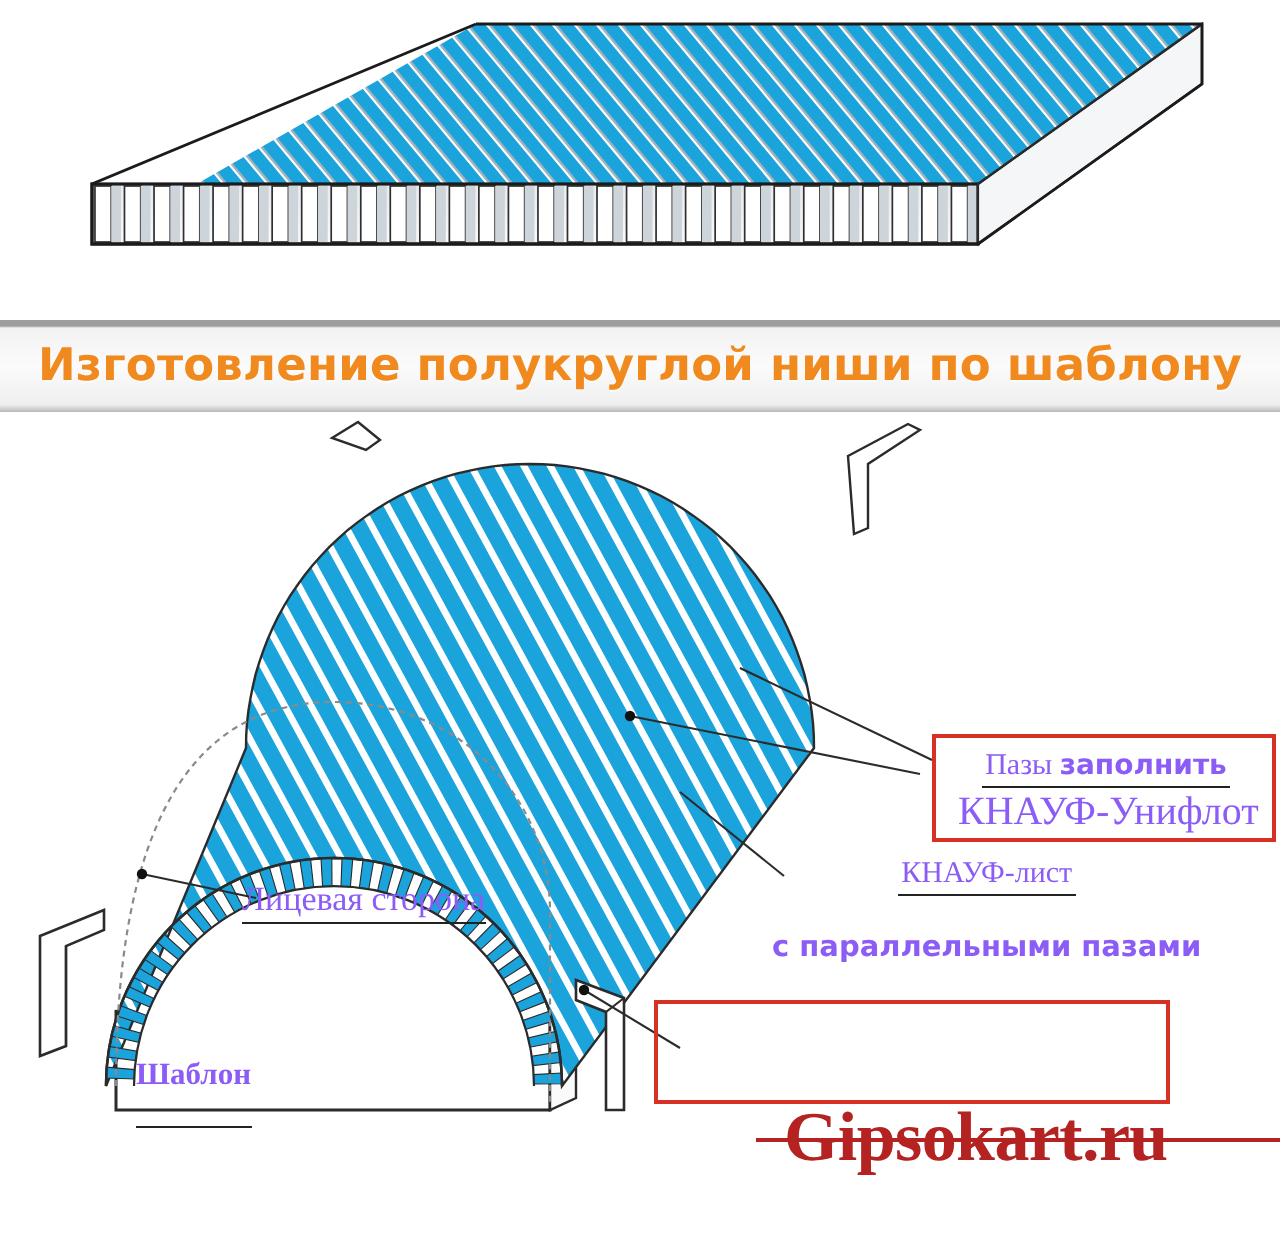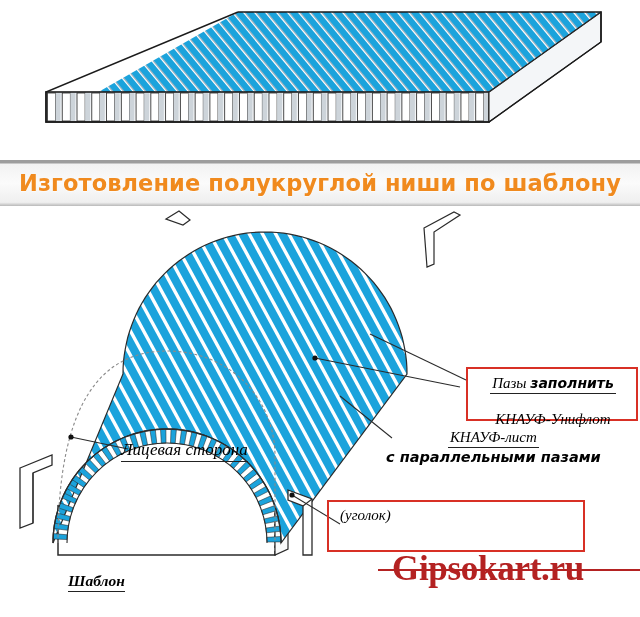--- a/index.html
+++ b/index.html
@@ -28,37 +28,37 @@
     letter-spacing:0.1px;
     white-space:nowrap;
     text-shadow:0 1px 0 rgba(255,255,255,.6);
   }
 
   
   #diagram{position:absolute;left:0;top:206px;width:640px;height:411px;background:#ffffff;}
   #diagram svg{display:block;}
 
   
-  .lbl{position:absolute;font-family:"Liberation Serif", serif;color:#000000;white-space:nowrap;font-style:italic;}
+  .lbl{position:absolute;font-family:"Liberation Serif", serif;color:#8b5cf6;white-space:nowrap;}
 
   #label-face{left:121px;top:440px;font-size:17px;border-bottom:1.3px solid #222;padding-bottom:1px;}
-  #label-template{left:68px;top:529px;font-size:15.5px;font-weight:bold;border-bottom:1.3px solid #222;padding-bottom:1px;margin-top:43px;}
+  #label-template{left:68px;top:529px;font-size:15.5px;font-weight:bold;border-bottom:1.3px solid #222;padding-bottom:16px;}
 
   #callout-sheet{left:386px;top:428px;text-align:center;line-height:1.12;}
   #callout-sheet .l1{font-size:15px;border-bottom:1.3px solid #222;display:inline-block;padding:0 2px 1px 2px;}
-  #callout-sheet .l2{font-size:14.5px;font-family:"DejaVu Sans", sans-serif;font-weight:bold;display:block;margin-top:1px;}
+  #callout-sheet .l2{font-size:14.5px;font-family:"DejaVu Sans", sans-serif;font-weight:bold;display:block;margin-top:18px;}
 
   .redbox{position:absolute;border:2.4px solid #d83025;background:transparent;box-sizing:border-box;}
   #redbox-grooves{left:466px;top:367px;width:172px;height:54px;}
   #redbox-support{left:327px;top:500px;width:258px;height:52px;}
 
   #callout-grooves{left:479px;top:374px;text-align:center;line-height:1.14;width:148px;}
   #callout-grooves .l1{font-size:15px;display:inline-block;border-bottom:1.3px solid #222;padding:0 2px 1px 2px;}
   #callout-grooves .l1 b{font-family:"DejaVu Sans", sans-serif;font-size:14px;}
-  #callout-grooves .l2{font-size:15px;display:block;margin-top:17px;}
+  #callout-grooves .l2{font-size:20px;display:block;margin-top:1px;}
 
   #callout-support{left:340px;top:507px;line-height:1.12;}
   #callout-support .l1{font-size:15px;display:inline-block;border-bottom:1.3px solid #222;padding:0 2px 1px 2px;}
   #callout-support .l1 b{font-family:"DejaVu Sans", sans-serif;font-size:14px;}
   #callout-support .l2{font-size:15px;display:block;margin-top:0px;}
 
   #watermark{
     position:absolute;left:392px;top:549px;
     font-family:"Liberation Serif", serif;font-weight:bold;font-style:normal;
     font-size:35px;color:#b42222;letter-spacing:-0.3px;white-space:nowrap;
@@ -745,19 +745,18 @@
   </div>
 
   <div class="redbox" id="redbox-grooves"></div>
   <div class="lbl" id="callout-grooves">
     <span class="l1"><span>Пазы </span><b>заполнить</b></span>
     <span class="l2">КНАУФ-Унифлот</span>
   </div>
 
   <div class="redbox" id="redbox-support"></div>
   <div class="lbl" id="callout-support">
-    <span class="l2">(уголок)</span>
   </div>
 
   <div id="watermark">Gipsokart.ru</div>
   <div id="watermark-strike"></div>
 
 </div>
 
 </body></html>

